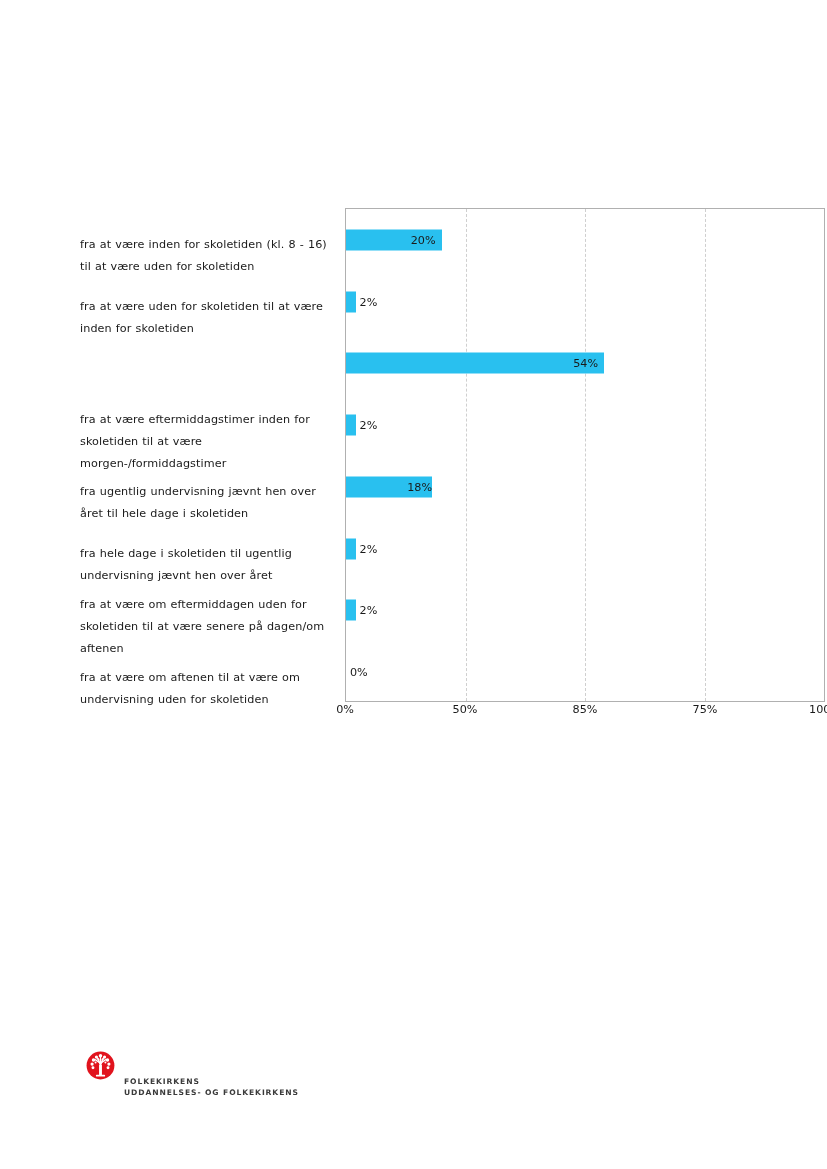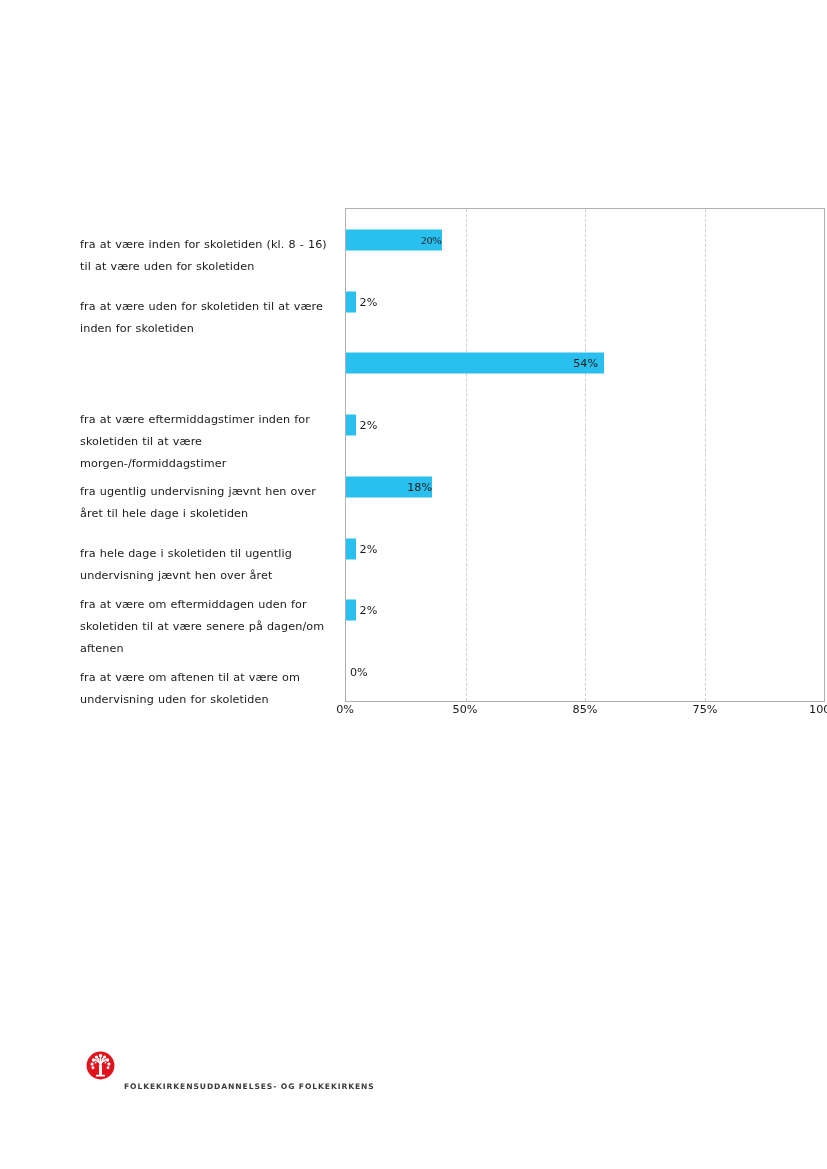--- a/index.html
+++ b/index.html
@@ -133,21 +133,21 @@
     align-items: center;
   }
   #logo-mark {
     width: 29px;
     height: 29px;
     flex: 0 0 auto;
   }
   #logo-text {
     margin-left: 9px;
     display: flex;
-    flex-direction: row;
+    flex-direction: column;
     justify-content: center;
     margin-top: 43px;
   }
   .logo-line {
     font-size: 7.6px;
     letter-spacing: 0.9px;
     line-height: 11px;
     color: #3b3b3b;
     font-weight: bold;
     white-space: nowrap;
@@ -186,21 +186,21 @@
     <div id="gridlines">
         <div class="gridline edge" style="left: 0%;"></div>
         <div class="gridline" style="left: 25%;"></div>
         <div class="gridline" style="left: 50%;"></div>
         <div class="gridline" style="left: 75%;"></div>
         <div class="gridline edge" style="left: 100%;"></div>
       </div>
     <div id="bars-layer">
         <div class="bar-row" style="top: 0px; height: 61.75px;">
           <div class="bar" style="width: 20%; background: rgb(41, 192, 239);"></div>
-          <span class="bar-value inside" style="left: 0px; width: 20%; text-align: right; box-sizing: border-box;  font-family: Liberation Serif, serif;">20%</span>
+          <span class="bar-value inside" style="left: 0px; width: 20%; text-align: right; box-sizing: border-box; padding-right: 6px;">20%</span>
         </div>
         <div class="bar-row" style="top: 61.75px; height: 61.75px;">
           <div class="bar" style="width: 2%; background: rgb(41, 192, 239);"></div>
           <span class="bar-value outside" style="left: calc(2% + 4px);">2%</span>
         </div>
         <div class="bar-row" style="top: 123.5px; height: 61.75px;">
           <div class="bar" style="width: 54%; background: rgb(41, 192, 239);"></div>
           <span class="bar-value inside" style="left: 0px; width: 54%; text-align: right; box-sizing: border-box; padding-right: 6px;">54%</span>
         </div>
         <div class="bar-row" style="top: 185.25px; height: 61.75px;">

